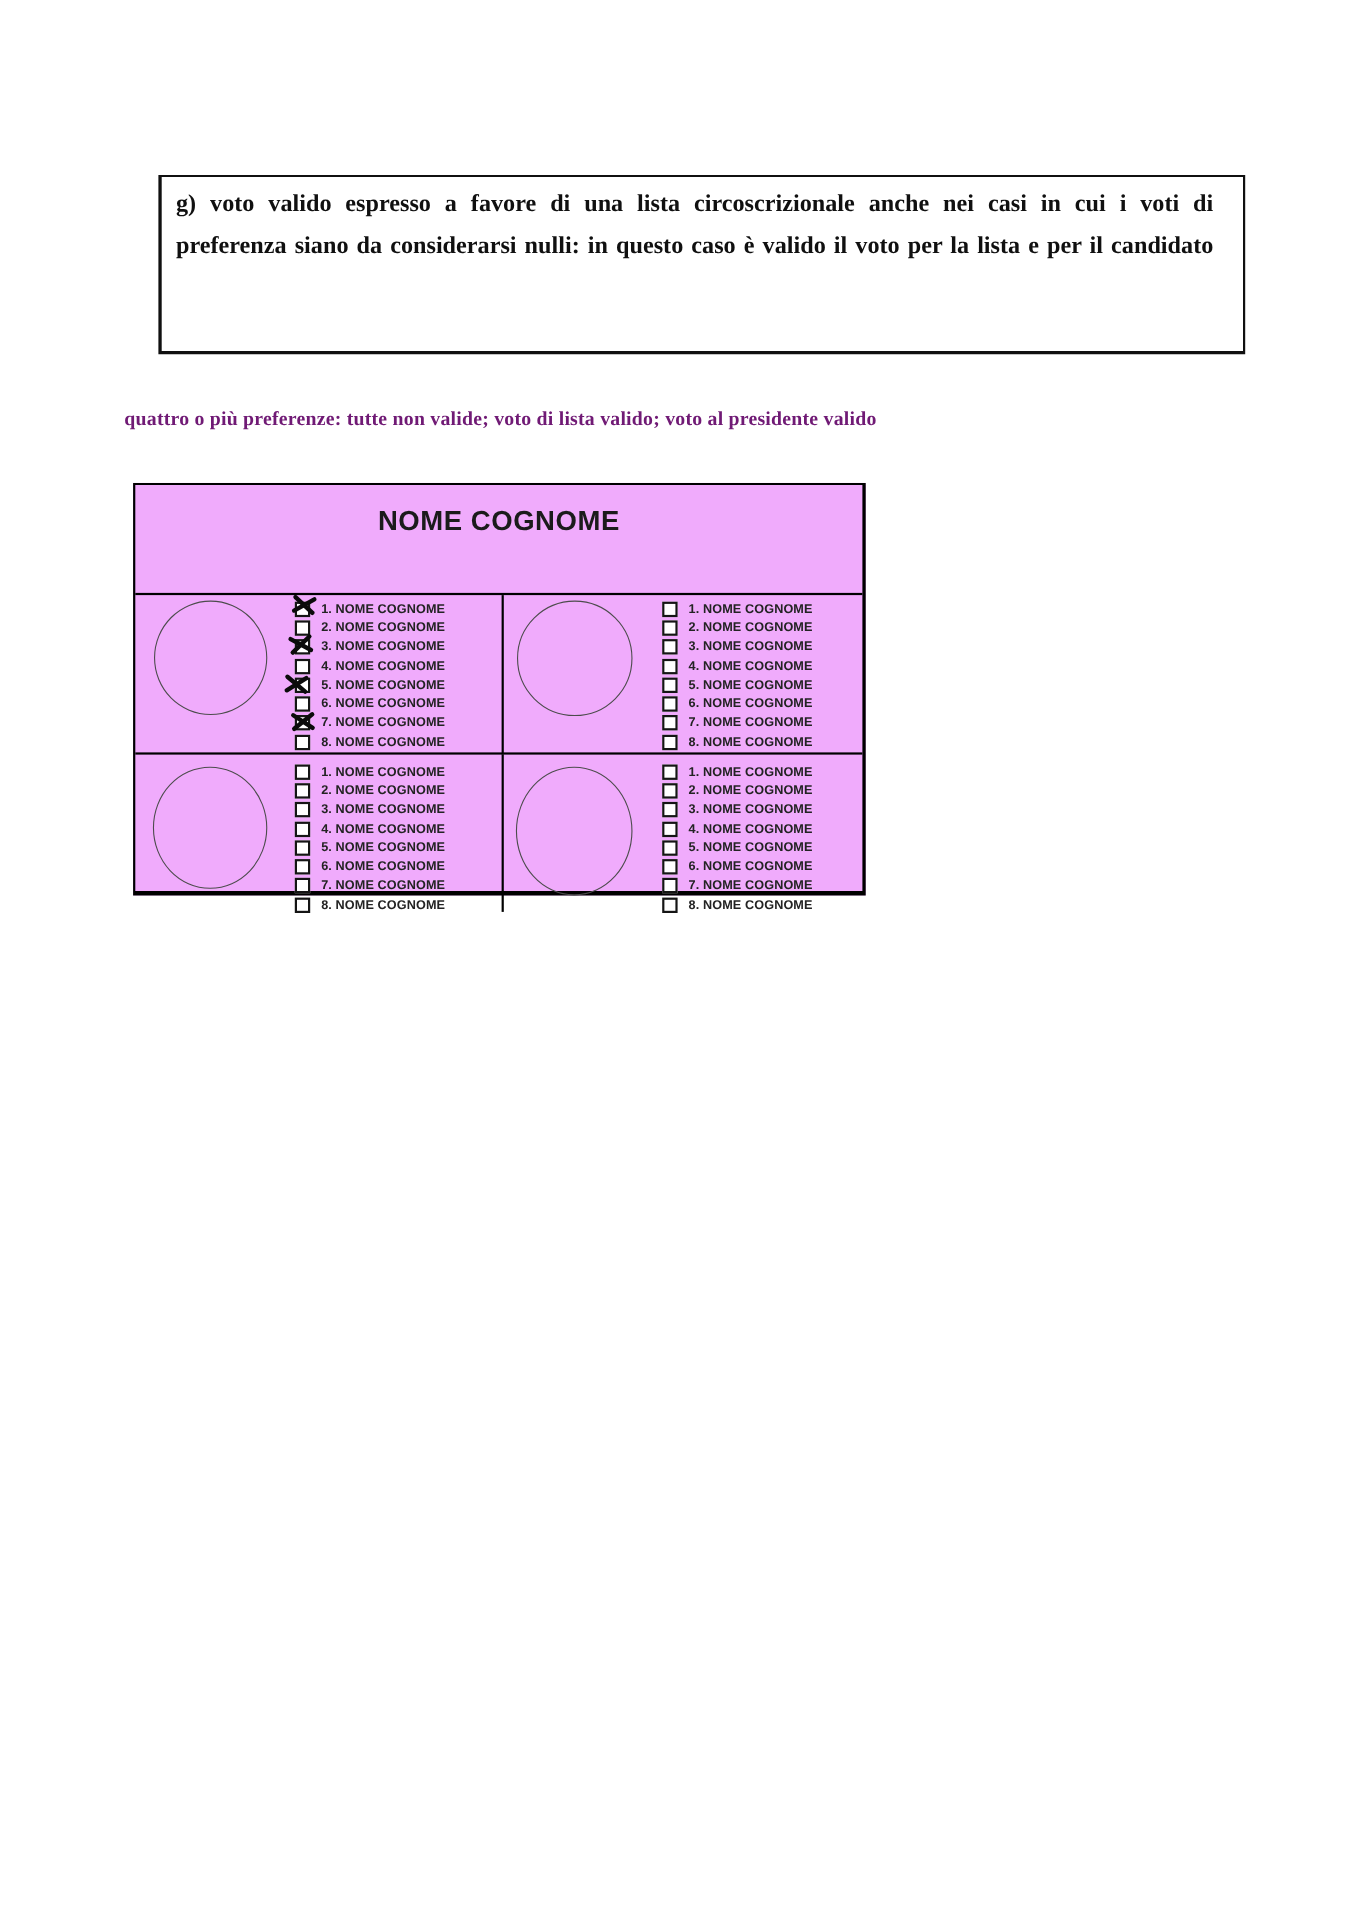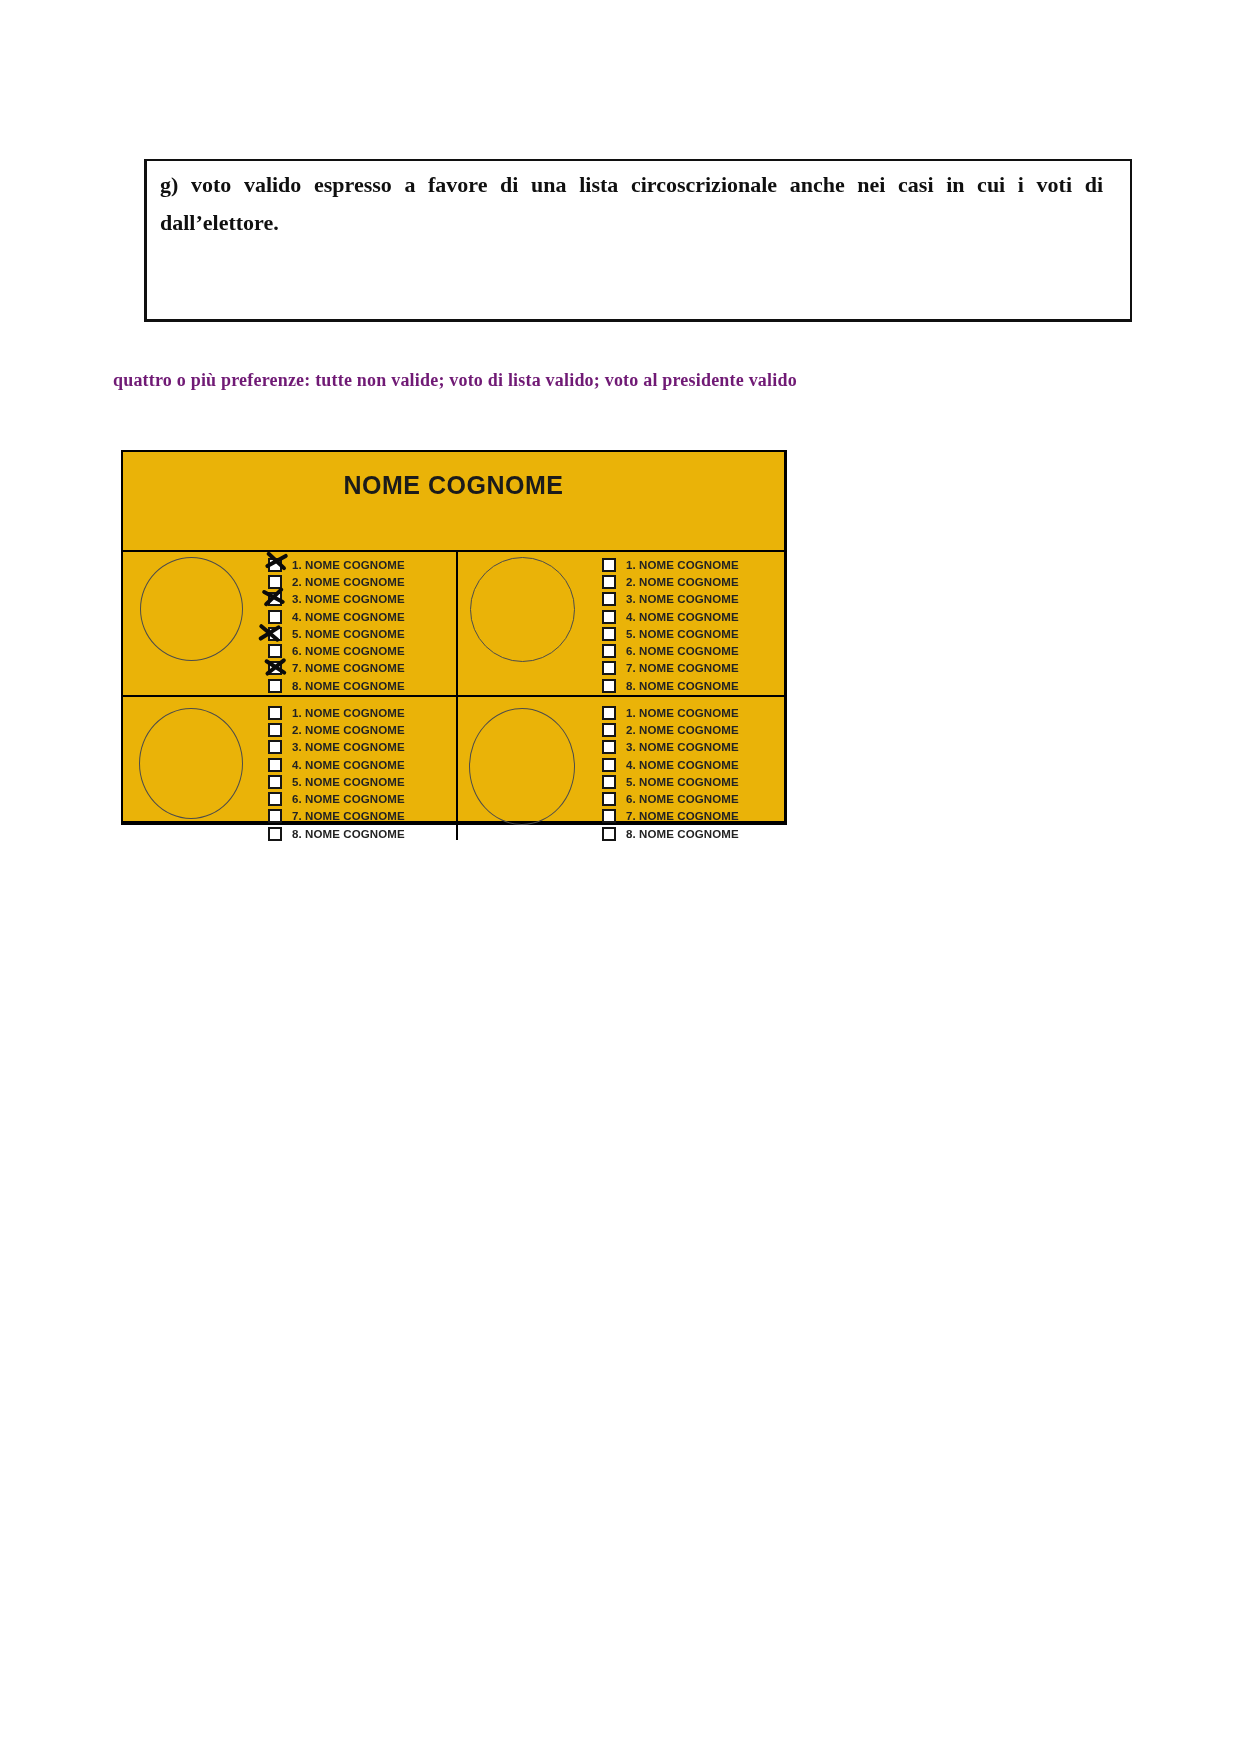--- a/index.html
+++ b/index.html
@@ -36,25 +36,24 @@
     letter-spacing:0.2px;
     color:#701a75;
     white-space:nowrap;
   }
 
   
   .ballot {
     position:absolute; left:121px; top:439px;
     width:666px; height:375px;
     box-sizing:border-box;
-    background:#eab308;
+    background:#f0abfc;
     border-style:solid; border-color:#000;
     border-width:2px 3px 4px 2px;
     font-family:"Liberation Sans", sans-serif;
-    margin-top:11px;
   }
   .ballot-header {
     height:79px;
     border-bottom:2px solid #000;
     text-align:center;
     box-sizing:content-box;
   }
   .ballot-title {
     margin-top:19px;
     font-size:25px; font-weight:bold;
@@ -129,21 +128,21 @@
   .row:nth-child(1) .xmark { transform:translate(1px,-4px) rotate(7deg); }
   .row:nth-child(3) .xmark { transform:translate(-2px,-2px) rotate(-8deg); }
   .row:nth-child(5) .xmark { transform:translate(-6px,-1px) rotate(4deg); }
   .row:nth-child(7) .xmark { transform:translate(0px,-1px) rotate(-3deg); }
 </style>
 </head>
 <body>
 
 <div class="note-box">
   <div class="note-line justify-force">g) voto valido espresso a favore di una lista circoscrizionale anche nei casi in cui i voti di</div>
-  <div class="note-line">dall’elettore.</div>
+  <div class="note-line justify-force">preferenza siano da considerarsi nulli: in questo caso è valido il voto per la lista e per il candidato</div>
 </div>
 
 <div class="caption">quattro o più preferenze: tutte non valide; voto di lista valido; voto al presidente valido</div>
 
 <div class="ballot">
   <div class="ballot-header">
     <div class="ballot-title">NOME COGNOME</div>
   </div>
   <div class="ballot-grid">
     <div class="cell tl">

